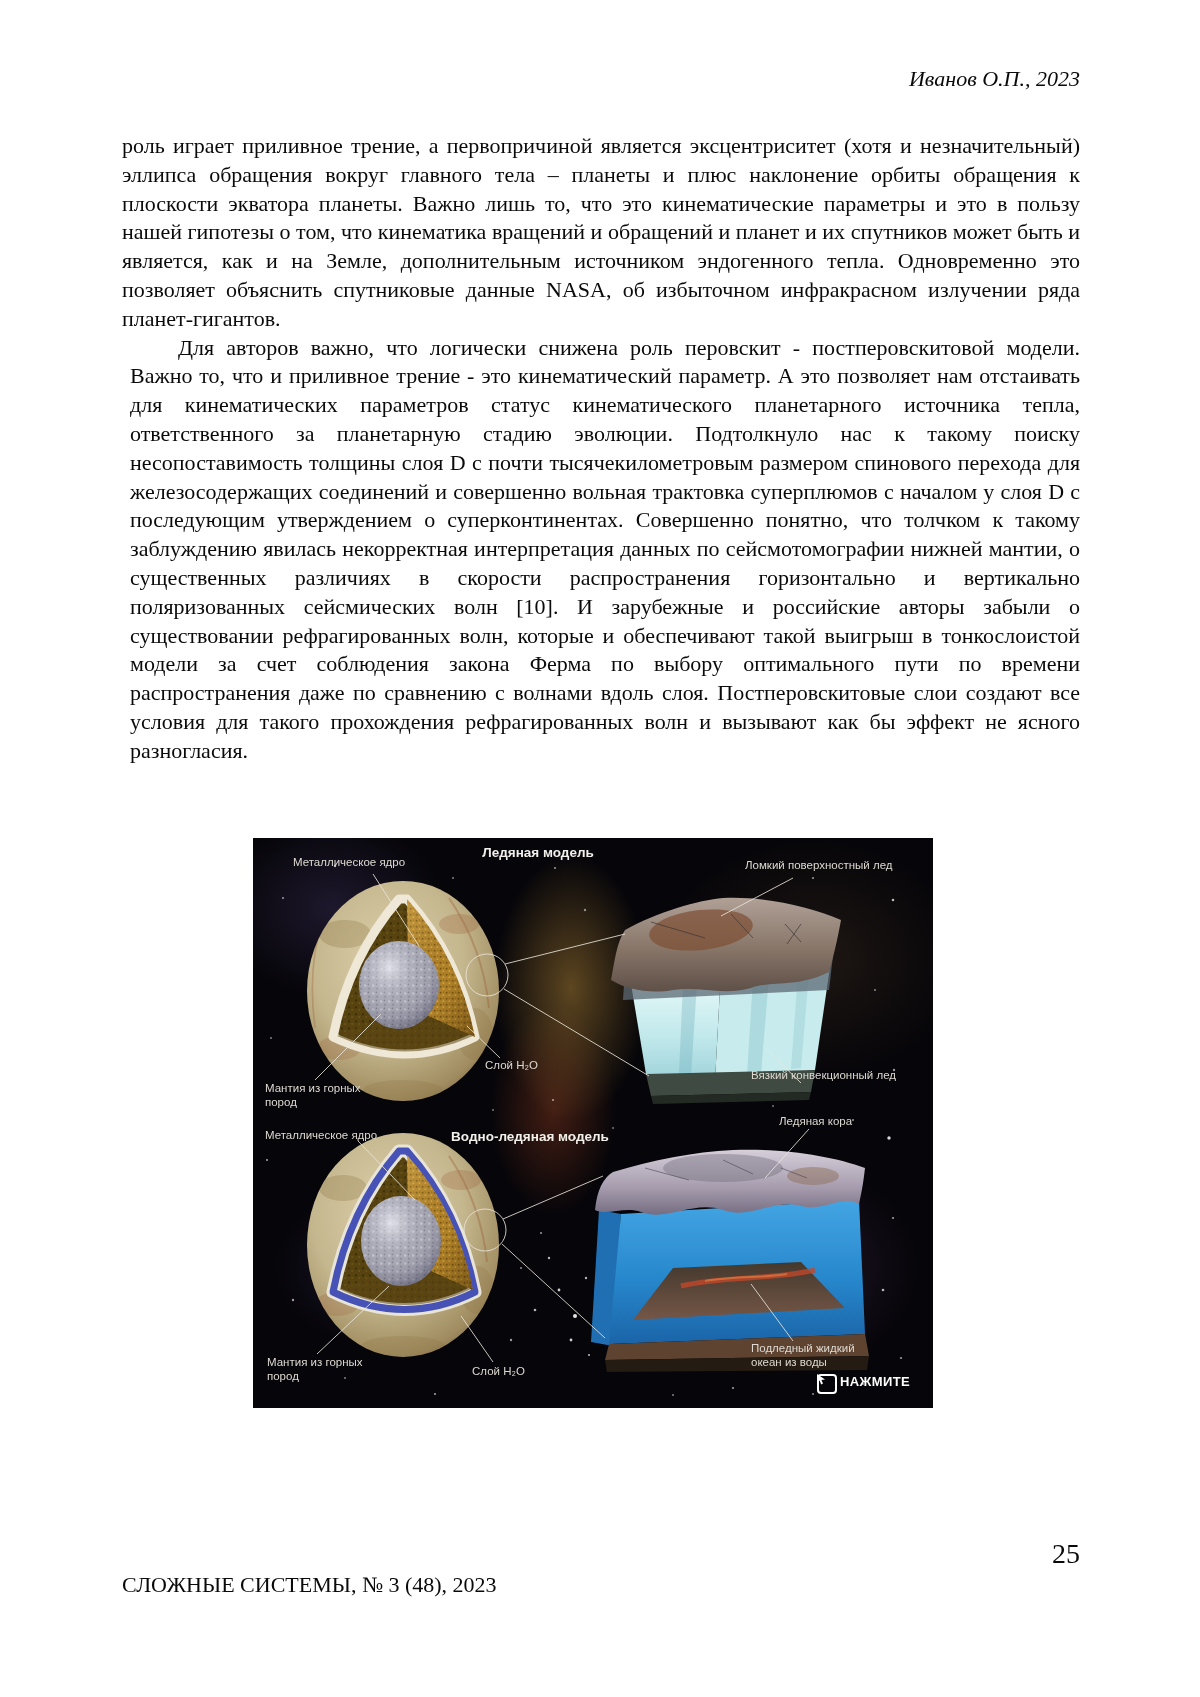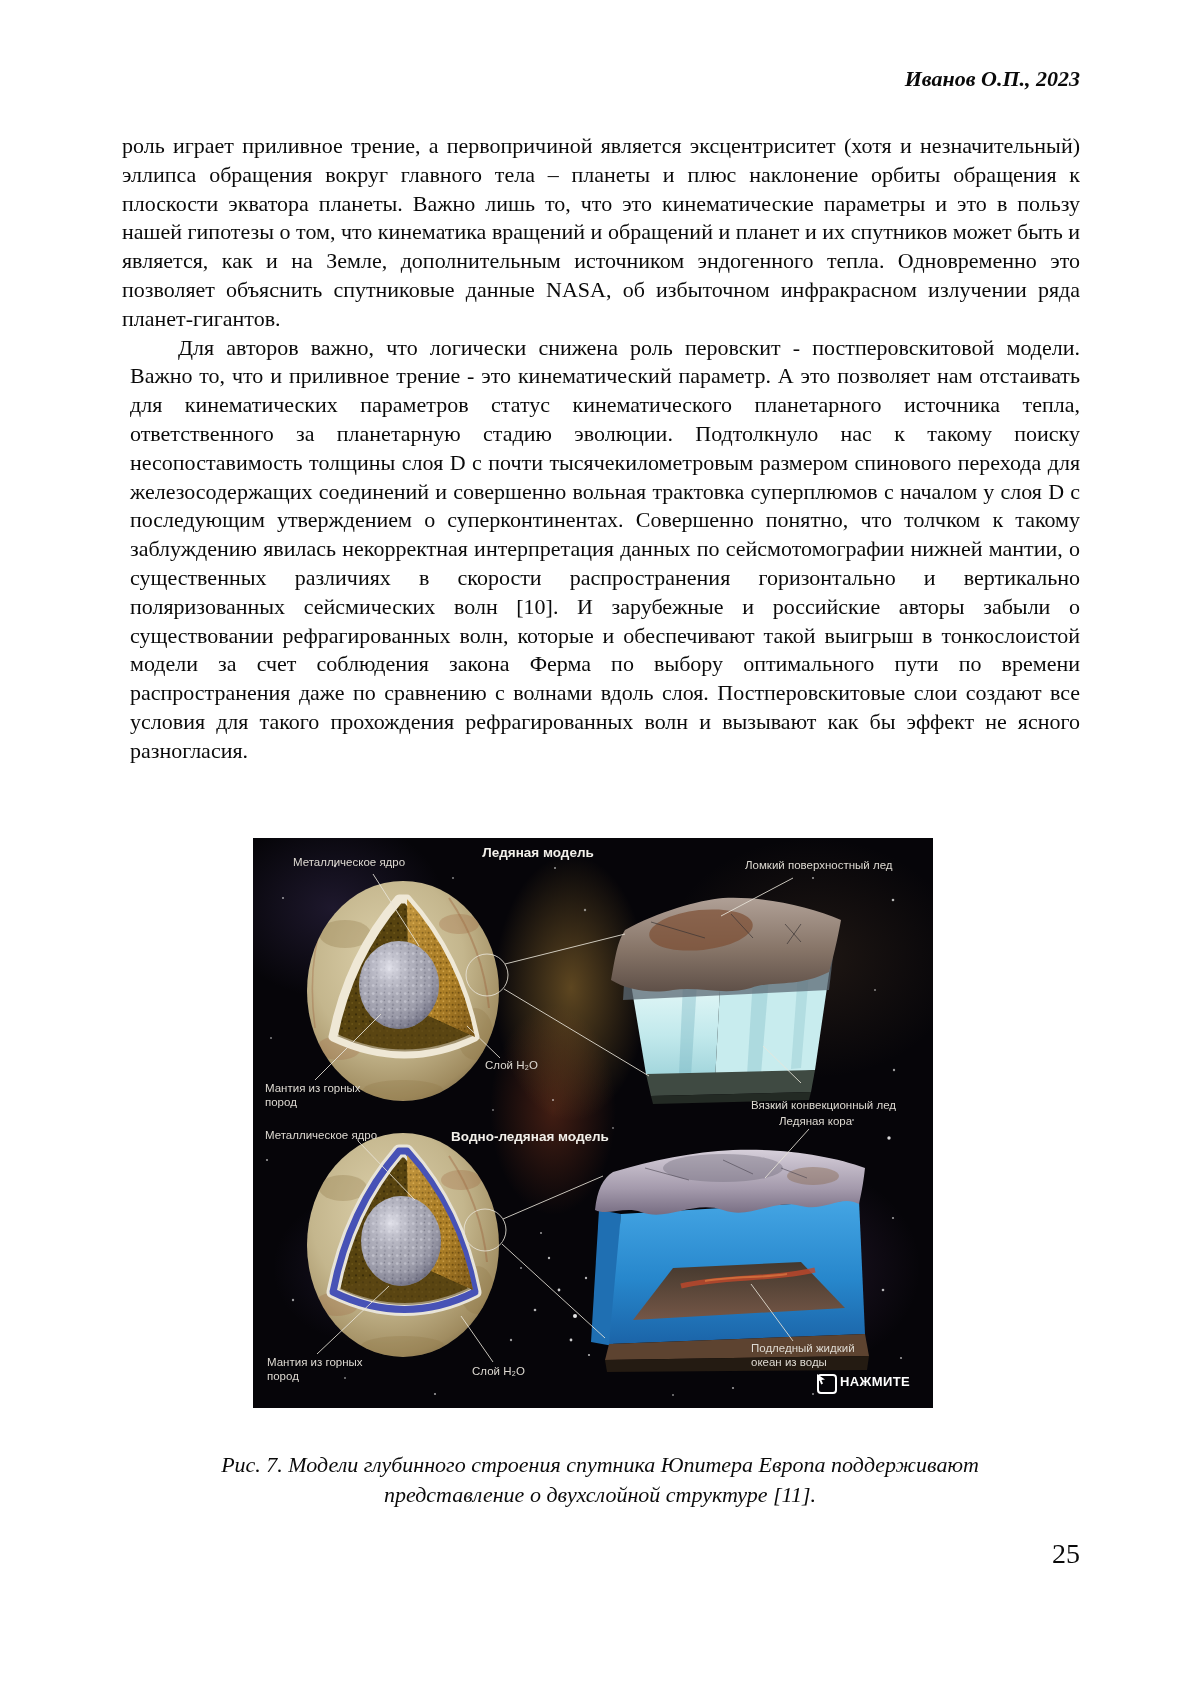--- a/index.html
+++ b/index.html
@@ -2,21 +2,21 @@
 <html lang="ru"><head>
 <meta charset="utf-8">
 <style>
   html,body{margin:0;padding:0;background:#888;}
   .page{
     position:relative;width:1200px;height:1697px;background:#ffffff;
     font-family:"Liberation Serif", serif;color:#0a0a0a;margin:0 auto;overflow:hidden;
   }
   .header-line{
     position:absolute;top:66px;right:120px;
-    font-size:22px;font-weight:bold;font-style:italic;text-align:right;
+    font-size:22px;font-weight:normal;font-style:italic;text-align:right;
   }
   .body-text{
     position:absolute;top:132px;left:122px;width:958px;
     font-size:22px;line-height:28.8px;text-align:justify;
   }
   .body-text p{margin:0;}
   .body-text p.indented{text-indent:48px;margin-left:8px;}
 
   
   .figure{
@@ -275,37 +275,37 @@
         <line x1="240" y1="524" x2="208" y2="478"></line>
         <line x1="540" y1="503" x2="498" y2="446"></line>
       </g>
     </svg>
 
     <div class="fig-title" style="left:205px;top:7px;width:160px;">Ледяная модель</div>
     <div class="fig-label" style="left:40px;top:17px;">Металлическое ядро</div>
     <div class="fig-label" style="left:492px;top:20px;">Ломкий поверхностный лед</div>
     <div class="fig-label" style="left:232px;top:220px;">Слой H₂O</div>
     <div class="fig-label" style="left:12px;top:243px;width:120px;">Мантия из горных пород</div>
-    <div class="fig-label" style="left:498px;top:260px;">Вязкий конвекционный лед</div>
+    <div class="fig-label" style="left:498px;top:230px;">Вязкий конвекционный лед</div>
 
     <div class="fig-title" style="left:192px;top:271px;width:170px;margin-top:20px;">Водно-ледяная модель</div>
     <div class="fig-label" style="left:526px;top:276px;">Ледяная кора</div>
     <div class="fig-label" style="left:12px;top:290px;">Металлическое ядро</div>
     <div class="fig-label" style="left:498px;top:503px;width:125px;">Подледный жидкий океан из воды</div>
     <div class="fig-label" style="left:14px;top:517px;width:120px;">Мантия из горных пород</div>
     <div class="fig-label" style="left:219px;top:526px;">Слой H₂O</div>
 
     <div class="click-btn">
       <span class="click-btn-icon">
         <svg width="9" height="11" viewBox="0 0 9 11">
             <path d="M0,0 L0,9 L2.6,6.6 L4.2,10.4 L6,9.6 L4.4,5.9 L8,5.6 Z" fill="#ffffff"></path>
           </svg>
       </span>
       <span class="click-btn-label">НАЖМИТЕ</span>
     </div>
   </div>
 
-  <div class="caption">Рис. 7. Модели глубинного строения спутника Юпитера Европа поддерживают представление о двухслойной структуре [11].</div>
 
   <div class="page-number">25</div>
 
+  <div class="journal-footer">СЛОЖНЫЕ СИСТЕМЫ, № 3 (48), 2023</div>
 
 </div>
 
 </body></html>

